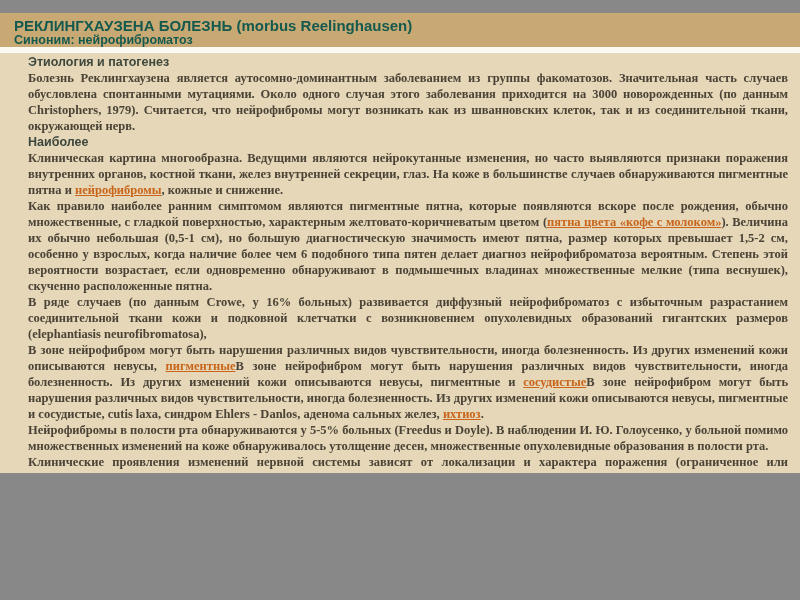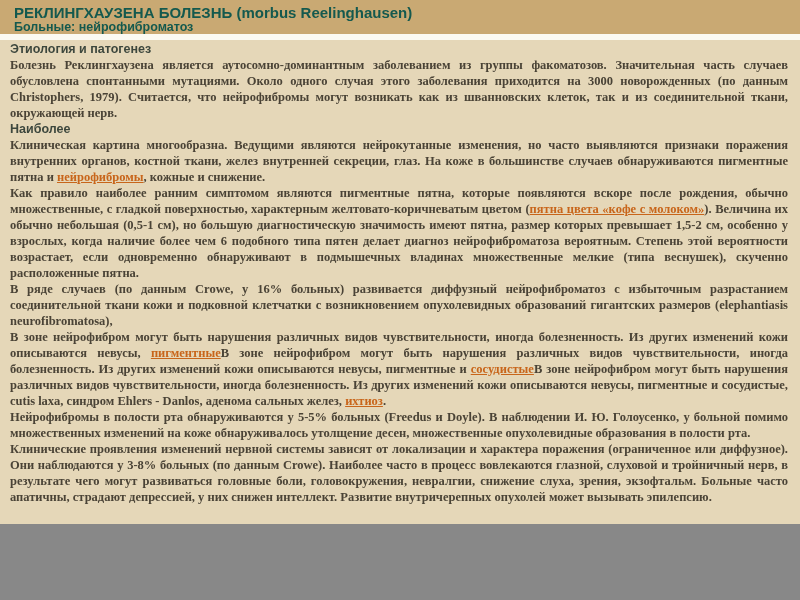--- a/index.html
+++ b/index.html
@@ -8,26 +8,27 @@
     --page-bg: #e5d7b8;
     --title-text: #14594e;
     --heading-text: #3d473d;
     --body-text: #4a4336;
     --link-text: #c8651a;
   }
   * { margin: 0; padding: 0; box-sizing: border-box; }
   html, body { background: #888; }
   .page {
     width: 800px;
-    height: 524px;
+    height: 460px;
     overflow: hidden;
     background: var(--page-bg);
     font-family: "Liberation Sans", sans-serif;
     font-weight: 700;
     position: relative;
+    margin-top: 13px;
   }
   .header-band {
     background: var(--header-bg);
     padding: 4px 10px 2px 14px;
     height: 34px;
   }
   .title {
     color: var(--title-text);
     font-size: 15px;
     line-height: 17px;
@@ -36,42 +37,42 @@
   .synonym {
     color: var(--title-text);
     font-size: 12.5px;
     line-height: 13px;
   }
   .divider {
     height: 6px;
     background: var(--divider);
   }
   .content {
-    padding: 1px 12px 0 10px;
+    padding: 1px 12px 0 28px;
   }
   .para, .heading {
     font-size: 12.5px;
     line-height: 16px;
     text-align: justify;
   }
   .para { color: var(--body-text); font-family: Liberation Serif, serif; }
   .heading { color: var(--heading-text); text-align: left; }
   .link {
     color: var(--link-text);
     text-decoration: underline;
     cursor: pointer;
   }
 </style>
 </head>
 <body>
 
 <div class="page">
   <div class="header-band">
     <div class="title">РЕКЛИНГХАУЗЕНА БОЛЕЗНЬ (morbus Reelinghausen)</div>
-    <div class="synonym">Больные: нейрофиброматоз</div>
+    <div class="synonym">Синоним: нейрофиброматоз</div>
   </div>
   <div class="divider"></div>
   <div class="content" id="content">
       <p class="heading"><span>Этиология и патогенез</span></p>
       <p class="para"><span>Болезнь Реклингхаузена является аутосомно-доминантным заболеванием из группы факоматозов. Значительная часть случаев обусловлена спонтанными мутациями. Около одного случая этого заболевания приходится на 3000 новорожденных (по данным Christophers, 1979). Считается, что нейрофибромы могут возникать как из шванновских клеток, так и из соединительной ткани, окружающей нерв.</span></p>
       <p class="heading"><span>Наиболее</span></p>
       <p class="para"><span>Клиническая картина многообразна. Ведущими являются нейрокутанные изменения, но часто выявляются признаки поражения внутренних органов, костной ткани, желез внутренней секреции, глаз. На коже в большинстве случаев обнаруживаются пигментные пятна и </span><a class="link">нейрофибромы</a><span>, кожные и снижение.</span></p>
       <p class="para"><span>Как правило наиболее ранним симптомом являются пигментные пятна, которые появляются вскоре после рождения, обычно множественные, с гладкой поверхностью, характерным желтовато-коричневатым цветом (</span><a class="link">пятна цвета «кофе с молоком»</a><span>). Величина их обычно небольшая (0,5-1 см), но большую диагностическую значимость имеют пятна, размер которых превышает 1,5-2 см, особенно у взрослых, когда наличие более чем 6 подобного типа пятен делает диагноз нейрофиброматоза вероятным. Степень этой вероятности возрастает, если одновременно обнаруживают в подмышечных владинах множественные мелкие (типа веснушек), скученно расположенные пятна.</span></p>
       <p class="para"><span>В ряде случаев (по данным Crowe, у 16% больных) развивается диффузный нейрофиброматоз с избыточным разрастанием соединительной ткани кожи и подковной клетчатки с возникновением опухолевидных образований гигантских размеров (elephantiasis neurofibromatosa),</span></p>
       <p class="para"><span>В зоне нейрофибром могут быть нарушения различных видов чувствительности, иногда болезненность. Из других изменений кожи описываются невусы, </span><a class="link">пигментные</a><span>В зоне нейрофибром могут быть нарушения различных видов чувствительности, иногда болезненность. Из других изменений кожи описываются невусы, пигментные и </span><a class="link">сосудистые</a><span>В зоне нейрофибром могут быть нарушения различных видов чувствительности, иногда болезненность. Из других изменений кожи описываются невусы, пигментные и сосудистые, cutis laxa, синдром Ehlers - Danlos, аденома сальных желез, </span><a class="link">ихтиоз</a><span>.</span></p>

